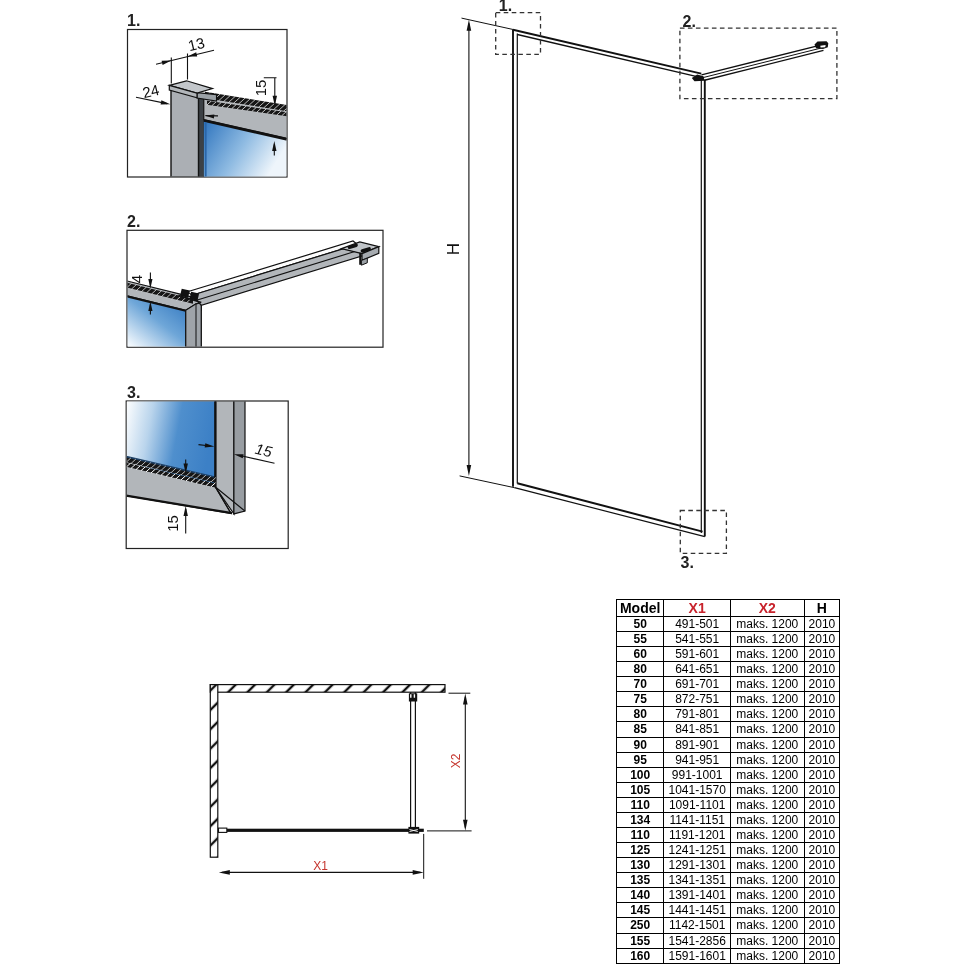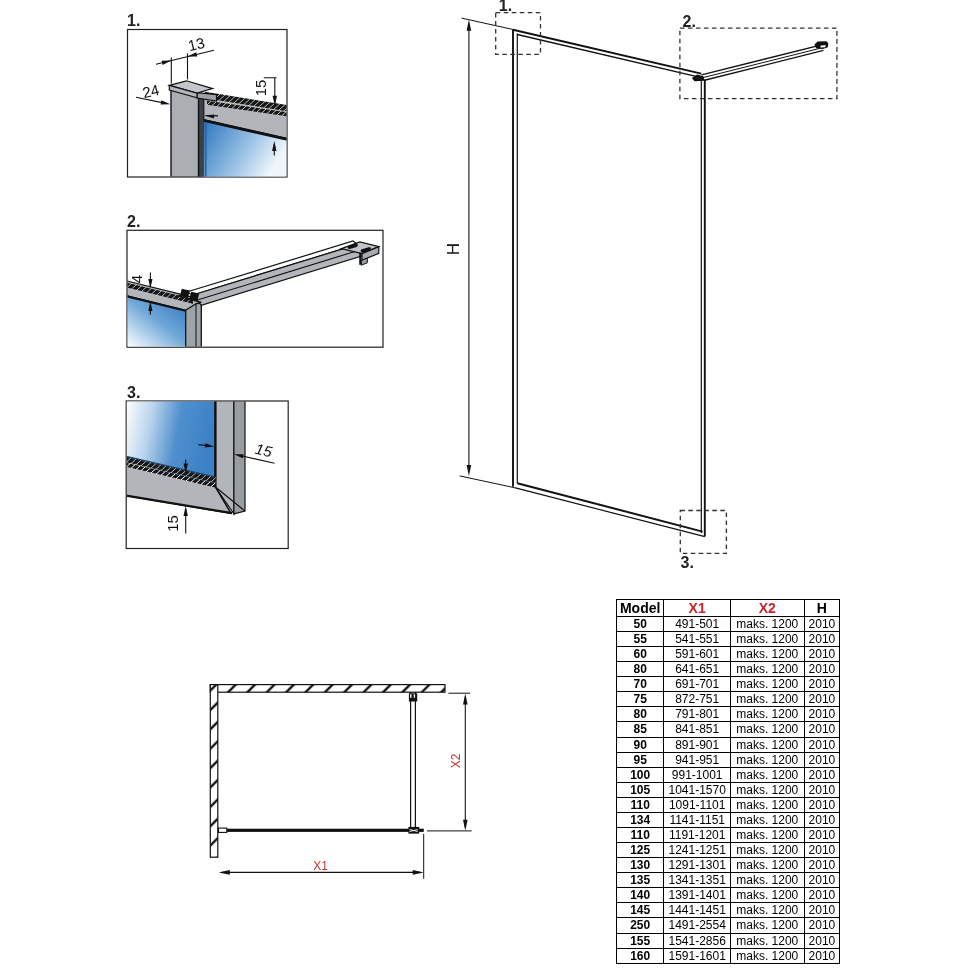--- a/index.html
+++ b/index.html
@@ -368,21 +368,21 @@
           <td>2010</td>
         </tr>
 <tr>
           <td class="m">145</td>
           <td>1441-1451</td>
           <td>maks. 1200</td>
           <td>2010</td>
         </tr>
 <tr>
           <td class="m">250</td>
-          <td>1491-2554</td>
+          <td>1142-1501</td>
           <td>maks. 1200</td>
           <td>2010</td>
         </tr>
 <tr>
           <td class="m">155</td>
           <td>1541-2856</td>
           <td>maks. 1200</td>
           <td>2010</td>
         </tr>
 <tr>

